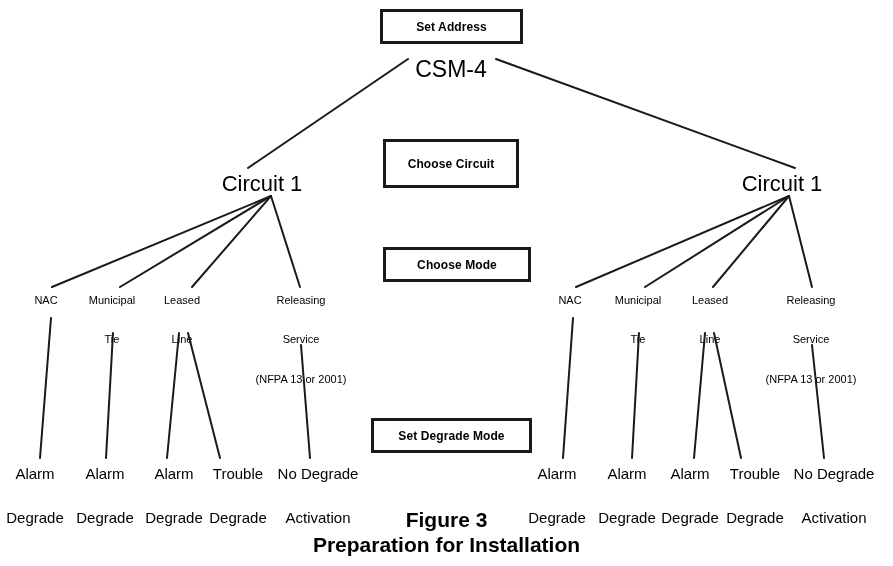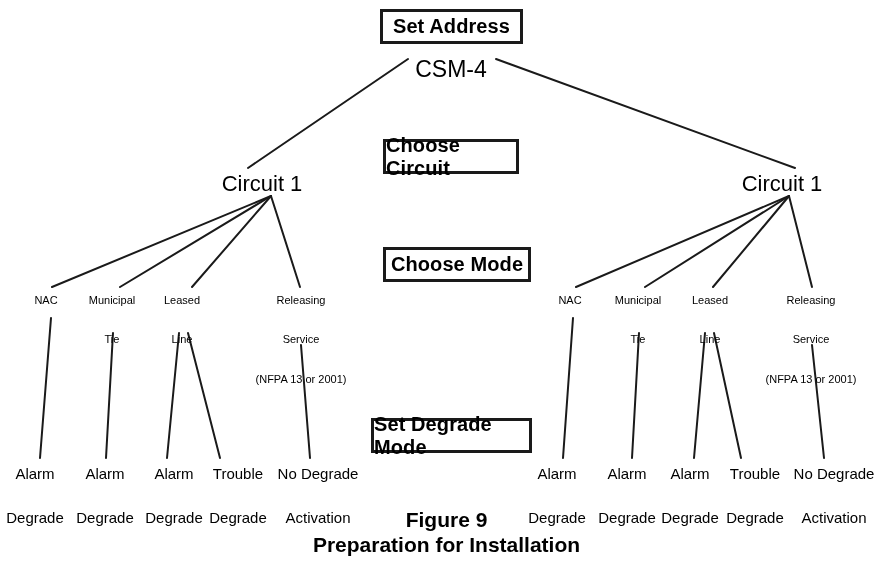--- a/index.html
+++ b/index.html
@@ -28,21 +28,21 @@
   }
   .stage-box {
     position: absolute;
     border: 3px solid #000000;
     background: #ffffff;
     box-sizing: border-box;
     display: flex;
     align-items: center;
     justify-content: center;
     font-weight: bold;
-    font-size: 20px;
+    font-size: 12px;
     letter-spacing: 0.1px;
     color: #000000;
   }
   .node {
     position: absolute;
     text-align: center;
     font-size: 22px;
     line-height: 1.05;
     color: #000000;
     white-space: nowrap;
@@ -94,21 +94,21 @@
       <line x1="301" y1="345" x2="310" y2="458" stroke="#1a1a1a" stroke-width="2" stroke-linecap="round"></line>
       <line x1="573" y1="318" x2="563" y2="458" stroke="#1a1a1a" stroke-width="2" stroke-linecap="round"></line>
       <line x1="639" y1="333" x2="632" y2="458" stroke="#1a1a1a" stroke-width="2" stroke-linecap="round"></line>
       <line x1="705" y1="333" x2="694" y2="458" stroke="#1a1a1a" stroke-width="2" stroke-linecap="round"></line>
       <line x1="714" y1="333" x2="741" y2="458" stroke="#1a1a1a" stroke-width="2" stroke-linecap="round"></line>
       <line x1="812" y1="345" x2="824" y2="458" stroke="#1a1a1a" stroke-width="2" stroke-linecap="round"></line>
     </svg>
 
   <div id="stage-boxes">
       <div class="stage-box" style="left: 380px; top: 9px; width: 143px; height: 35px; border-color: rgb(26, 26, 26);">Set Address</div>
-      <div class="stage-box" style="left: 383px; top: 139px; width: 136px; height: 35px; border-color: rgb(26, 26, 26);">Choose Circuit</div>
+      <div class="stage-box" style="left: 383px; top: 139px; width: 136px; height: 49px; border-color: rgb(26, 26, 26);">Choose Circuit</div>
       <div class="stage-box" style="left: 383px; top: 247px; width: 148px; height: 35px; border-color: rgb(26, 26, 26);">Choose Mode</div>
       <div class="stage-box" style="left: 371px; top: 418px; width: 161px; height: 35px; border-color: rgb(26, 26, 26);">Set Degrade Mode</div>
     </div>
   <div id="nodes">
       <div class="node root" style="left: 451px; top: 57px;"><span class="">CSM-4</span></div>
       <div class="node" style="left: 262px; top: 172px;"><span class="">Circuit 1</span></div>
       <div class="node" style="left: 782px; top: 172px;"><span class="">Circuit 1</span></div>
       <div class="node small" style="left: 46px; top: 294px;"><span class="">NAC</span></div>
       <div class="node small" style="left: 112px; top: 294px;"><span class="">Municipal</span><span class="l2">Tie</span></div>
       <div class="node small" style="left: 182px; top: 294px;"><span class="">Leased</span><span class="l2">Line</span></div>
@@ -122,15 +122,15 @@
       <div class="node leaf" style="left: 174px; top: 465px;"><span class="">Alarm</span><span class="l2">Degrade</span></div>
       <div class="node leaf" style="left: 238px; top: 465px;"><span class="">Trouble</span><span class="l2">Degrade</span></div>
       <div class="node leaf" style="left: 318px; top: 465px;"><span class="">No Degrade</span><span class="l2">Activation</span></div>
       <div class="node leaf" style="left: 557px; top: 465px;"><span class="">Alarm</span><span class="l2">Degrade</span></div>
       <div class="node leaf" style="left: 627px; top: 465px;"><span class="">Alarm</span><span class="l2">Degrade</span></div>
       <div class="node leaf" style="left: 690px; top: 465px;"><span class="">Alarm</span><span class="l2">Degrade</span></div>
       <div class="node leaf" style="left: 755px; top: 465px;"><span class="">Trouble</span><span class="l2">Degrade</span></div>
       <div class="node leaf" style="left: 834px; top: 465px;"><span class="">No Degrade</span><span class="l2">Activation</span></div>
     </div>
 
-  <div class="caption" id="caption-line1">Figure 9</div>
+  <div class="caption" id="caption-line1">Figure 3</div>
   <div class="caption" id="caption-line2">Preparation for Installation</div>
 </div>
 
 </body></html>

